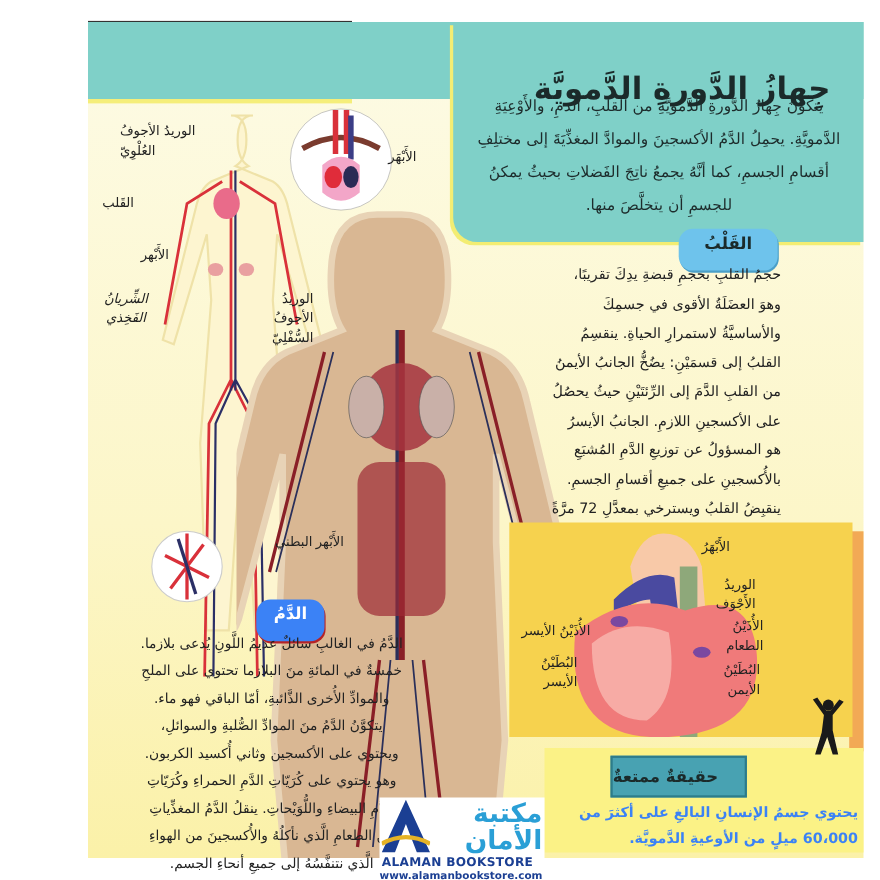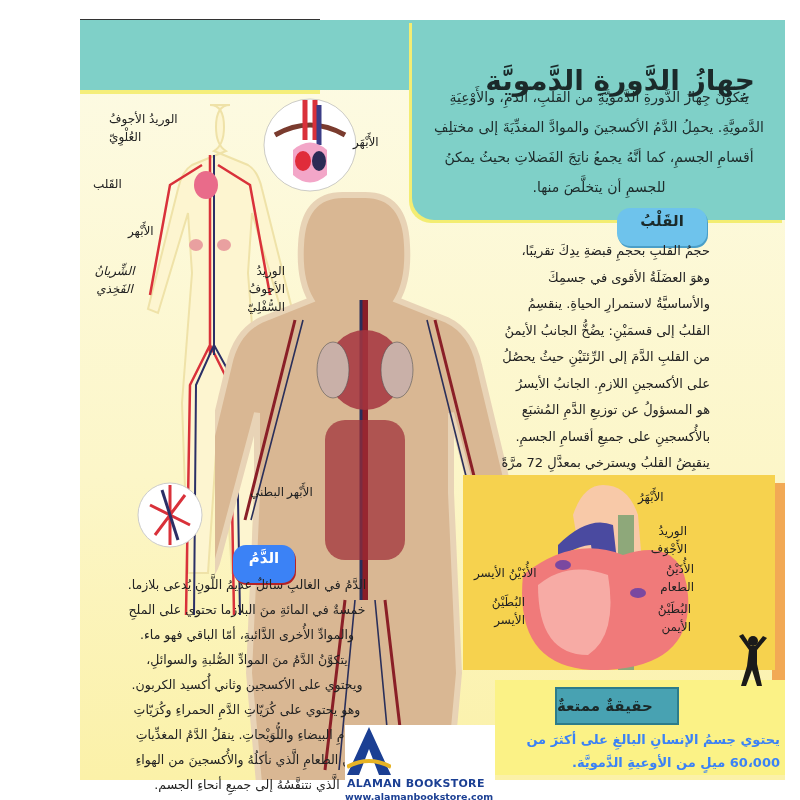--- a/index.html
+++ b/index.html
@@ -117,15 +117,16 @@
 </svg>
 
 <div class="pill pill-blood">الدَّمُ</div>
 <div class="blood-text">الدَّمُ في الغالبِ سائلٌ عديمُ اللَّونِ يُدعى بلازما. خمسةٌ في المائةِ منَ البلازما تحتوي على الملحِ والموادِّ الأُخرى الذَّائبةِ، أمّا الباقي فهو ماء. يتكوَّنُ الدَّمُ منَ الموادِّ الصُّلبةِ والسوائلِ، ويحتوي على الأكسجين وثاني أُكسيد الكربون. وهو يحتوي على كُرَيّاتِ الدَّمِ الحمراءِ وكُرَيّاتِ الدَّمِ البيضاءِ واللُّوَيْحاتِ. ينقلُ الدَّمُ المغذِّياتِ من الطعامِ الَّذي نأكلُهُ والأُكسجينَ من الهواءِ الَّذي نتنفَّسُهُ إلى جميعِ أنحاءِ الجسم.</div>
 
 <div class="logo">
   <svg style="position:absolute;left:2px;top:2px;" width="44" height="48" viewBox="0 0 44 48">
     <path d="M22 0 L44 48 H32 L22 22 L12 48 H0z" fill="#1b3f93"></path>
     <path d="M0 40 q22 -12 44 0" stroke="#e6b325" stroke-width="4" fill="none"></path>
   </svg>
+  <div class="logo-ar" style="left:48px;width:100px;">مكتبة الأمان</div>
   <div class="logo-en">ALAMAN BOOKSTORE</div>
   <div class="logo-url">www.alamanbookstore.com</div>
 </div>
 
 </body></html>

